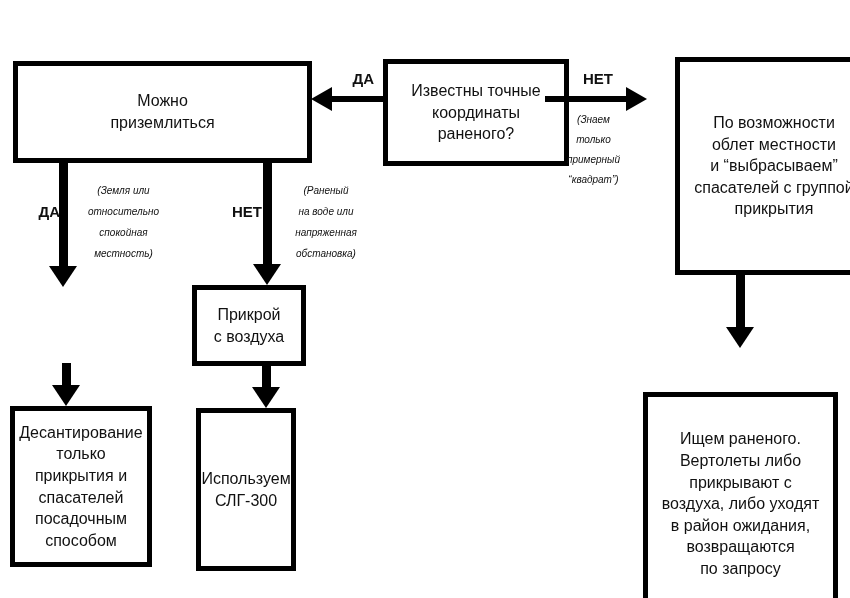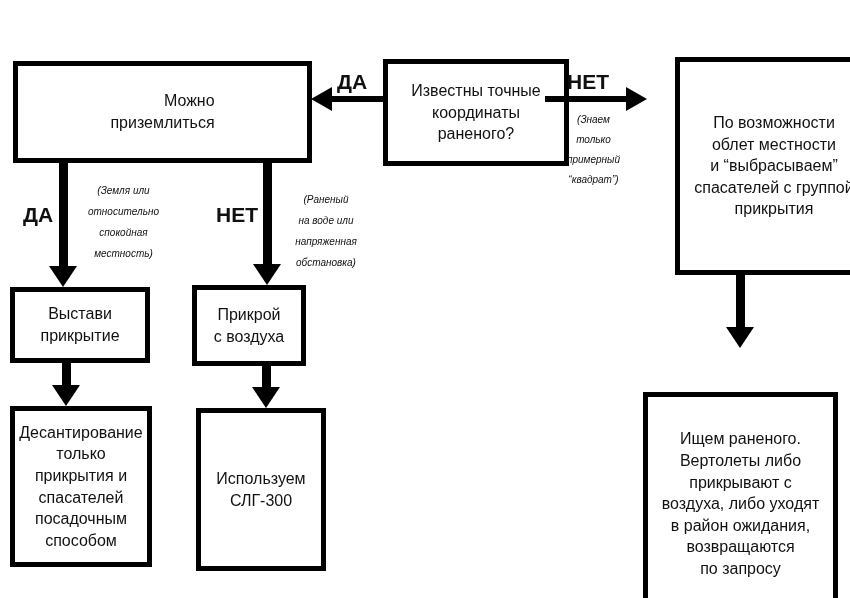--- a/index.html
+++ b/index.html
@@ -43,39 +43,39 @@
   }
   .head-right {
     position: absolute; width: 0; height: 0;
     border-top: 12px solid transparent;
     border-bottom: 12px solid transparent;
     border-left: 21px solid #000000;
   }
   .edge-label {
     position: absolute;
     font-weight: bold;
-    font-size: 21px;
-    text-align: center;
+    font-size: 15px;
+    text-align: right;
   }
   .edge-note {
     position: absolute;
     font-style: italic;
     font-size: 10px;
     line-height: 21px;
     text-align: center;
     white-space: pre-line;
   }
   
-  #node-can-land        { left: 13px;  top: 61px;  width: 299px; height: 102px; text-align: right; }
+  #node-can-land        { left: 13px;  top: 61px;  width: 299px; height: 102px; }
   #node-coords-known    { left: 383px; top: 59px;  width: 186px; height: 107px; }
   #node-flyover-drop    { left: 675px; top: 57px;  width: 198px; height: 218px; }
   #node-set-cover       { left: 10px;  top: 287px; width: 140px; height: 76px;  }
   #node-cover-from-air  { left: 192px; top: 285px; width: 114px; height: 81px;  }
   #node-landing-method  { left: 10px;  top: 406px; width: 142px; height: 161px; }
-  #node-use-slg         { left: 196px; top: 408px; width: 130px; height: 163px; }
+  #node-use-slg         { left: 196px; top: 408px; width: 100px; height: 163px; }
   #node-search-wounded  { left: 643px; top: 348px; width: 195px; height: 224px; margin-top: 44px; }
 </style>
 </head>
 <body>
 
 <div class="canvas">
 
   <div class="node" id="node-can-land">
     <span class="node-text">Можно
 приземлиться</span>
@@ -84,24 +84,20 @@
     <span class="node-text">Известны точные
 координаты
 раненого?</span>
   </div>
   <div class="node" id="node-flyover-drop">
     <span class="node-text">По возможности
 облет местности
 и “выбрасываем”
 спасателей с группой
 прикрытия</span>
-  </div>
-  <div class="node" id="node-set-cover">
-    <span class="node-text">Выстави
-прикрытие</span>
   </div>
   <div class="node" id="node-cover-from-air">
     <span class="node-text">Прикрой
 с воздуха</span>
   </div>
   <div class="node" id="node-landing-method">
     <span class="node-text">Десантирование
 только
 прикрытия и
 спасателей
@@ -138,21 +134,21 @@
   <div class="head-down" style="left:49px; top:266px;"></div>
   <div class="edge-label" style="left:16px; top:203px; width:44px;">ДА</div>
   <div class="edge-note" style="left:66px; top:180px; width:115px;">(Земля или
 относительно
 спокойная
 местность)</div>
 
   <div class="vline" style="left:263px; top:163px; width:9px; height:102px;"></div>
   <div class="head-down" style="left:253px; top:264px;"></div>
   <div class="edge-label" style="left:212px; top:203px; width:50px;">НЕТ</div>
-  <div class="edge-note" style="left:270px; top:180px; width:112px;margin-top:9px;">(Раненый
+  <div class="edge-note" style="left:270px; top:180px; width:112px;">(Раненый
 на воде или
 напряженная
 обстановка)</div>
 
   <div class="vline" style="left:62px; top:363px; width:9px; height:24px;"></div>
   <div class="head-down" style="left:52px; top:385px;"></div>
 
   <div class="vline" style="left:262px; top:366px; width:9px; height:22px;"></div>
   <div class="head-down" style="left:252px; top:387px;"></div>
 

